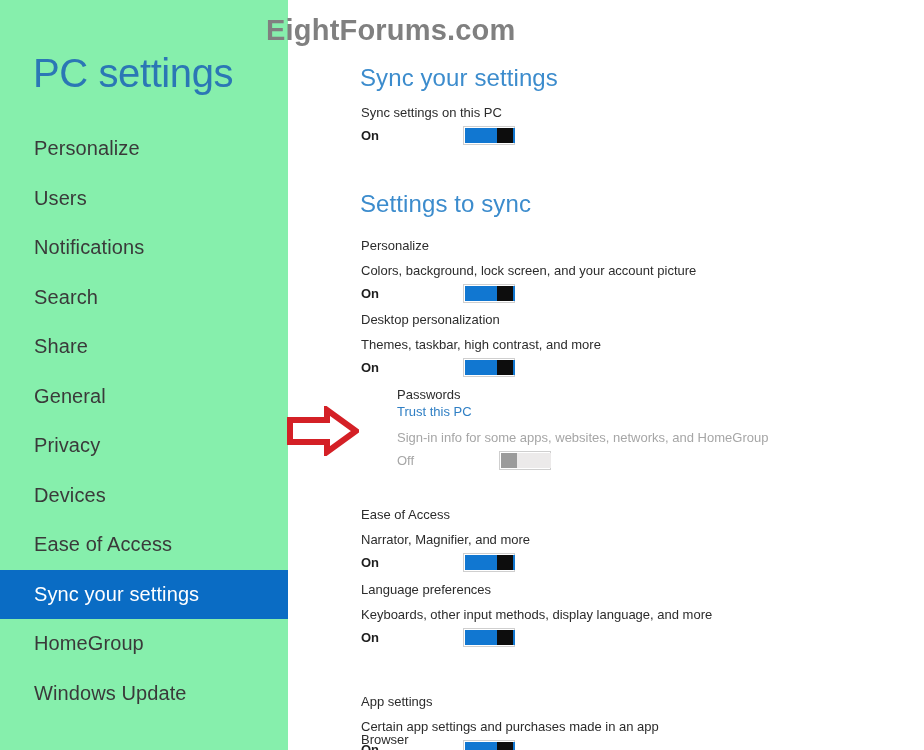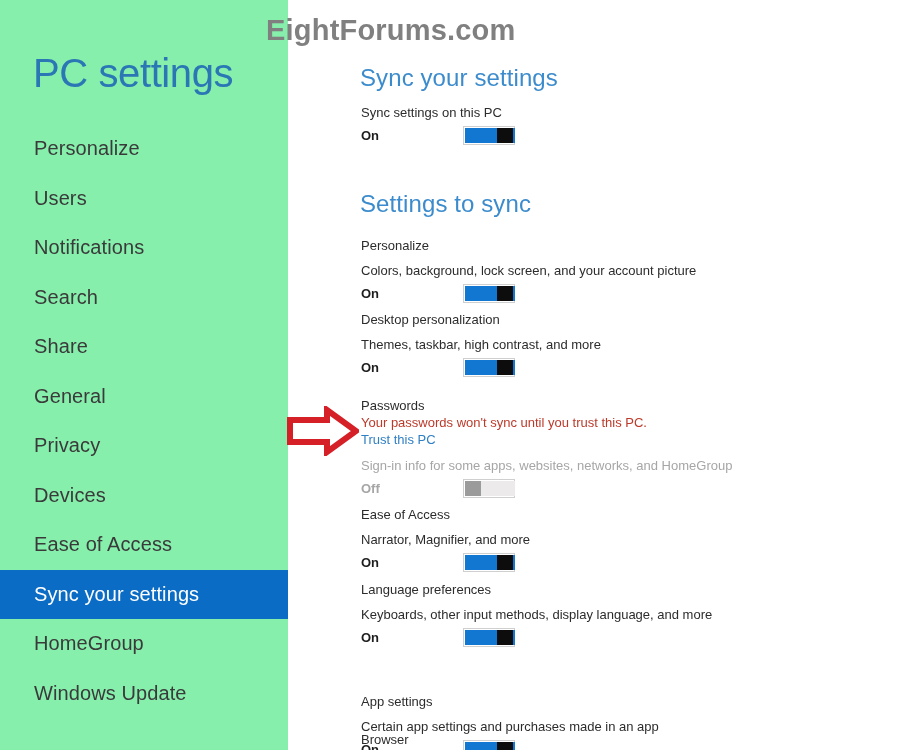--- a/index.html
+++ b/index.html
@@ -138,21 +138,21 @@
     align-items: center;
     height: 20px;
     margin-top: 4px;
   }
   .tgl-label {
     width: 102px;
     font-size: 13px;
     font-weight: bold;
     color: #1d1d1d;
   }
-  .tgl-label.muted { color: #a6a6a6; font-weight: bold; }
+  .tgl-label.muted { color: #a6a6a6; font-weight: normal; }
 
   .toggle {
     position: relative;
     width: 52px;
     height: 19px;
     border: 1px solid #cfcfcf;
     background: #ffffff;
     cursor: pointer;
     flex: none;
   }
@@ -264,23 +264,22 @@
           <div class="g-title">Desktop personalization</div>
           <div class="g-desc">Themes, taskbar, high contrast, and more</div>
           <div class="tgl-row">
             <div class="tgl-label">On</div>
             <div class="toggle on">
               <div class="track"></div>
               <div class="thumb"></div>
             </div>
           </div>
         </div>
-        <div class="group" style="top: 398px;">
+        <div class="group" style="top: 387px; margin-left: 36px;">
           <div class="g-title">Passwords</div>
-          <div class="g-warn">Your passwords won't sync until you trust this PC.</div>
           <a class="g-link" style="display: block;">Trust this PC</a>
           <div class="g-desc muted" style="margin-top: 9px;">Sign-in info for some apps, websites, networks, and HomeGroup</div>
           <div class="tgl-row">
             <div class="tgl-label muted">Off</div>
             <div class="toggle off">
               <div class="track"></div>
               <div class="thumb"></div>
             </div>
           </div>
         </div>

